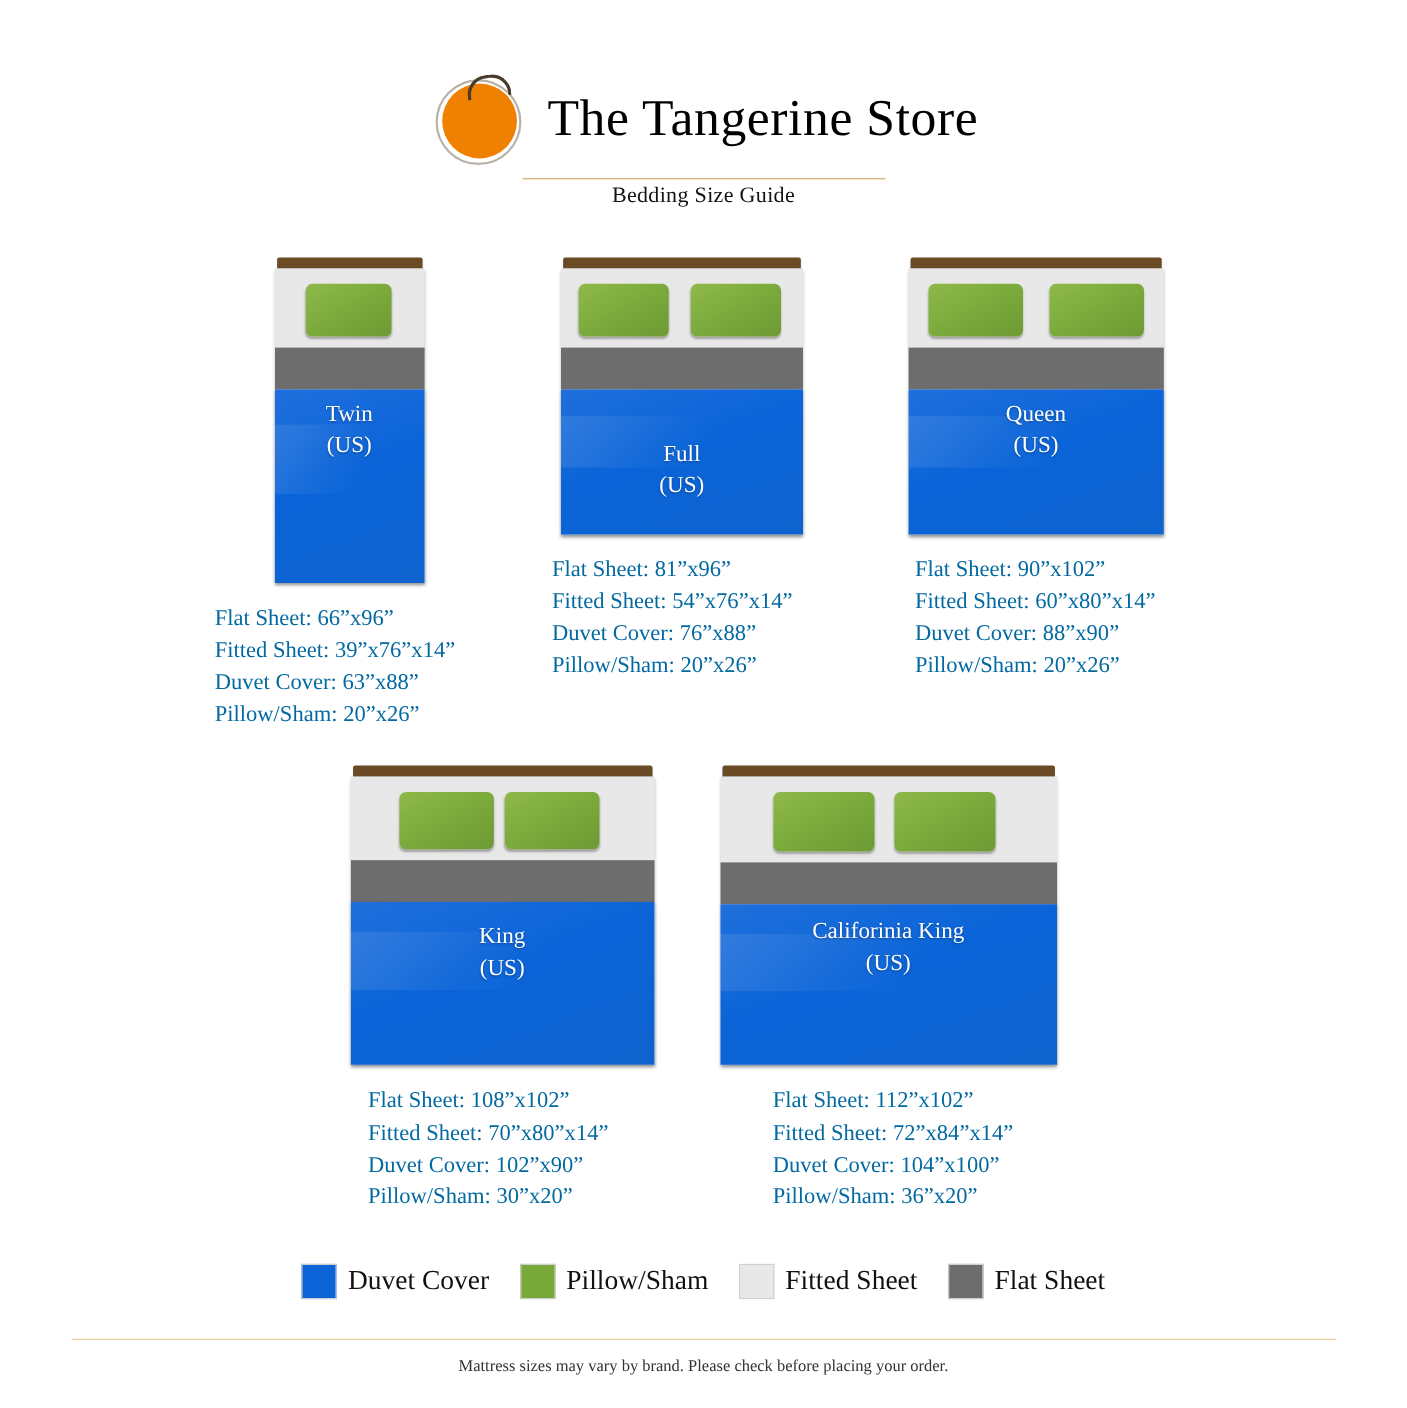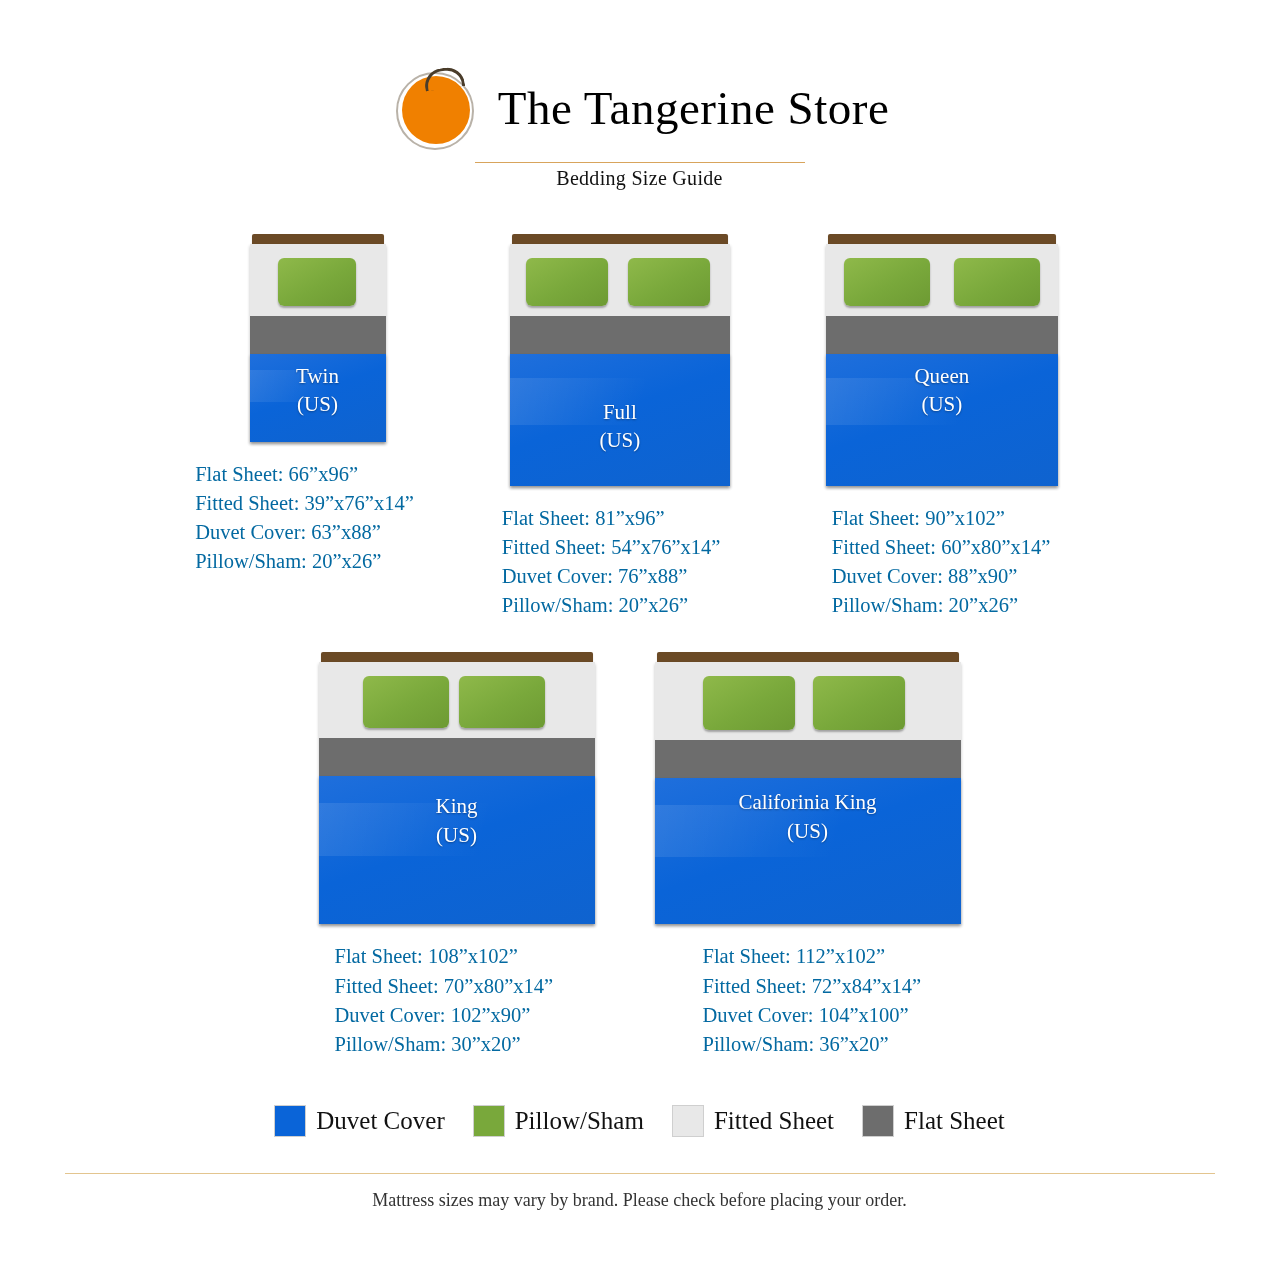--- a/index.html
+++ b/index.html
@@ -183,21 +183,21 @@
 
   
   .footer-rule {
     width: 1150px;
     height: 1px;
     background: #e3c58f;
     margin: 36px auto 0 auto;
   }
   .footnote {
     text-align: center;
-    font-size: 18px;
+    font-size: 15px;
     color: #333;
     margin-top: 16px;
   }
 </style>
 </head>
 <body>
 
 <div class="header">
   <div class="brand-row">
     <div class="logo">
@@ -207,21 +207,21 @@
     </div>
     <div class="brand-name">The Tangerine Store</div>
   </div>
   <div class="title-rule"></div>
   <div class="guide-title">Bedding Size Guide</div>
 </div>
 
 <div class="row row1">
 
   <div class="bed-block block-twin">
-    <div class="bed" style="width:136px;height:208px;">
+    <div class="bed" style="width:136px;height:296px;">
       <div class="headboard"></div>
       <div class="mattress"></div>
       <div class="pillow" style="left:28px;top:24px;width:78px;height:48px;"></div>
       <div class="flat-sheet" style="top:82px;height:38px;"></div>
       <div class="duvet" style="top:120px;"></div>
       <div class="bed-label" style="top:128px;">
         <div>Twin</div>
         <div>(US)</div>
       </div>
     </div>

